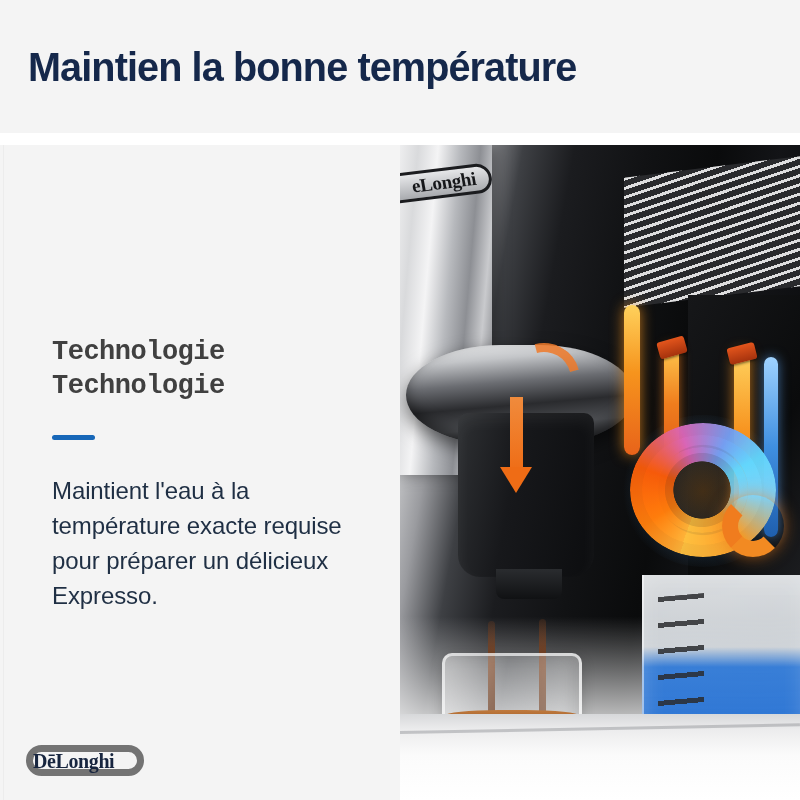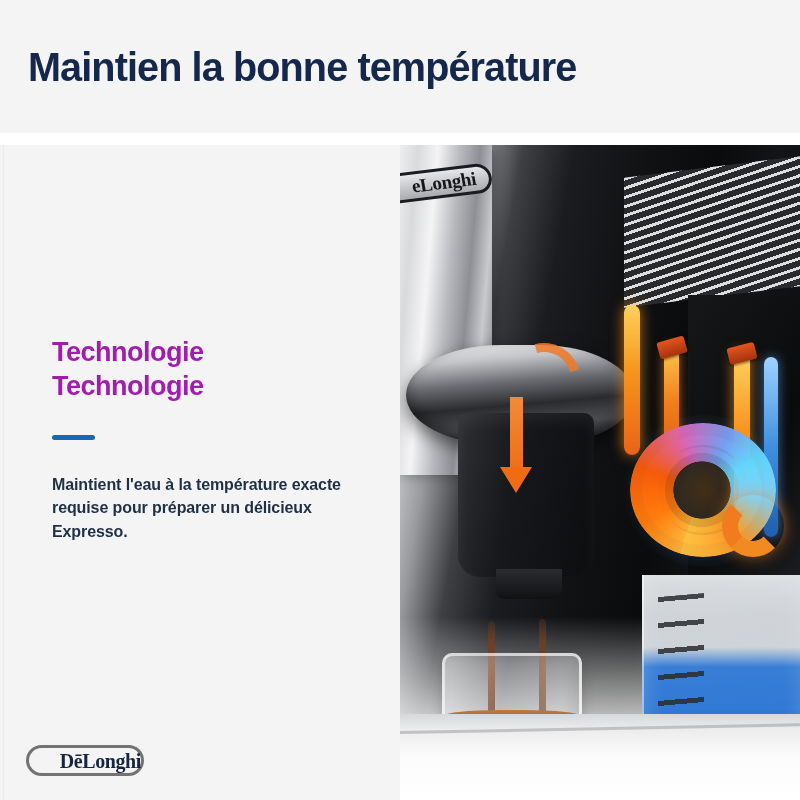--- a/index.html
+++ b/index.html
@@ -75,52 +75,53 @@
     left: 52px;
     top: 190px;
     width: 300px;
   }
 
   .feature-heading {
     font-size: 27px;
     font-weight: 700;
     line-height: 1.27;
     letter-spacing: -0.5px;
-    color: #a21caf;
+    color: #404040;
+    font-family: Liberation Mono, monospace;
   }
 
   .accent-bar {
     width: 43px;
     height: 5px;
     border-radius: 3px;
     background: #1767b8;
     margin-top: 31px;
     margin-bottom: 33px;
   }
 
   .feature-body {
-    font-size: 16px;
+    font-size: 24px;
     line-height: 1.47;
     color: #1f2f44;
     letter-spacing: -0.1px;
-    font-weight: 700;
+    font-weight: 400;
   }
 
   
   .brand-logo {
     position: absolute;
     left: 26px;
     bottom: 24px;
     width: 118px;
     height: 31px;
-    border: 3px solid #737373;
+    border: 7px solid #737373;
     border-radius: 16px;
     display: flex;
     align-items: center;
-    justify-content: flex-end;
+    justify-content: flex-start;
     background: transparent;
   }
 
   .brand-wordmark {
     font-family: "Liberation Serif", serif;
     font-size: 20px;
     font-weight: 700;
     color: #17253f;
     letter-spacing: -0.4px;
     line-height: 1;

